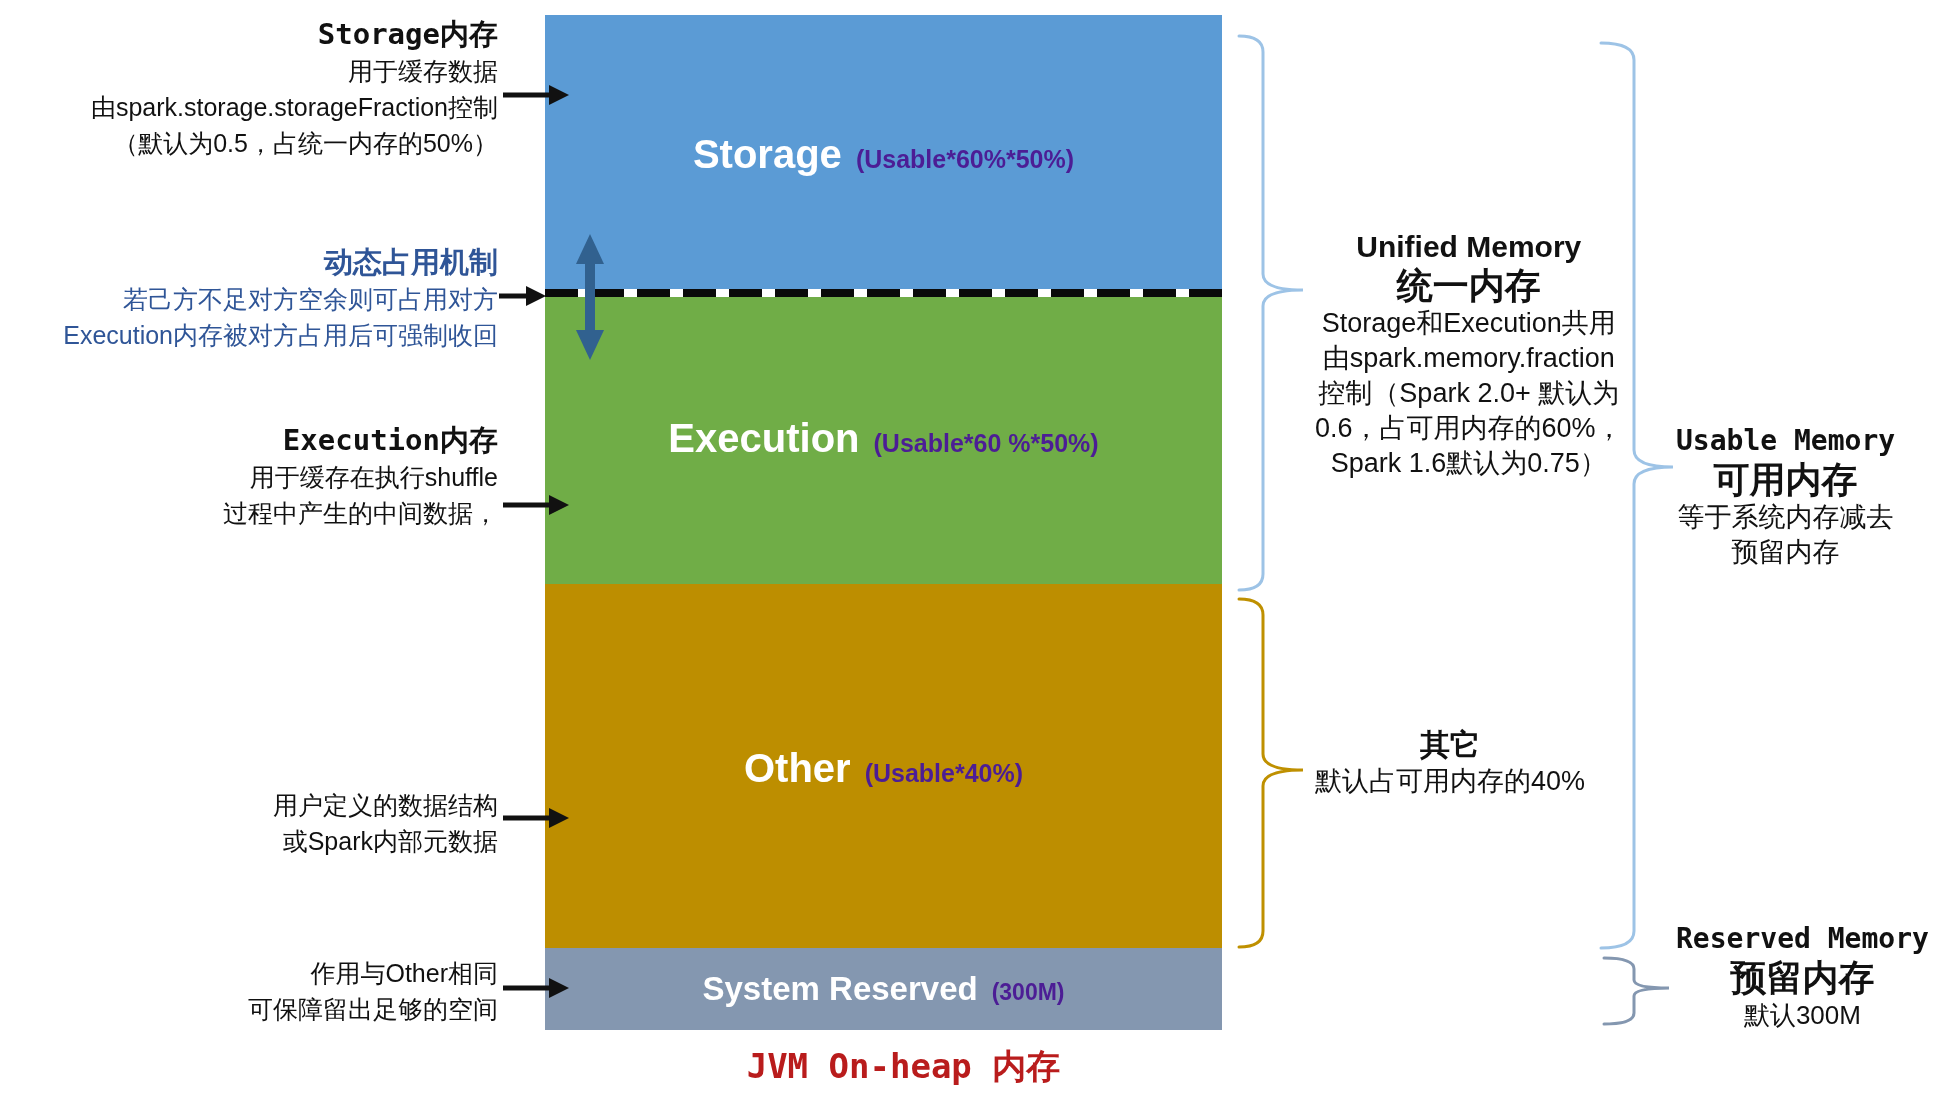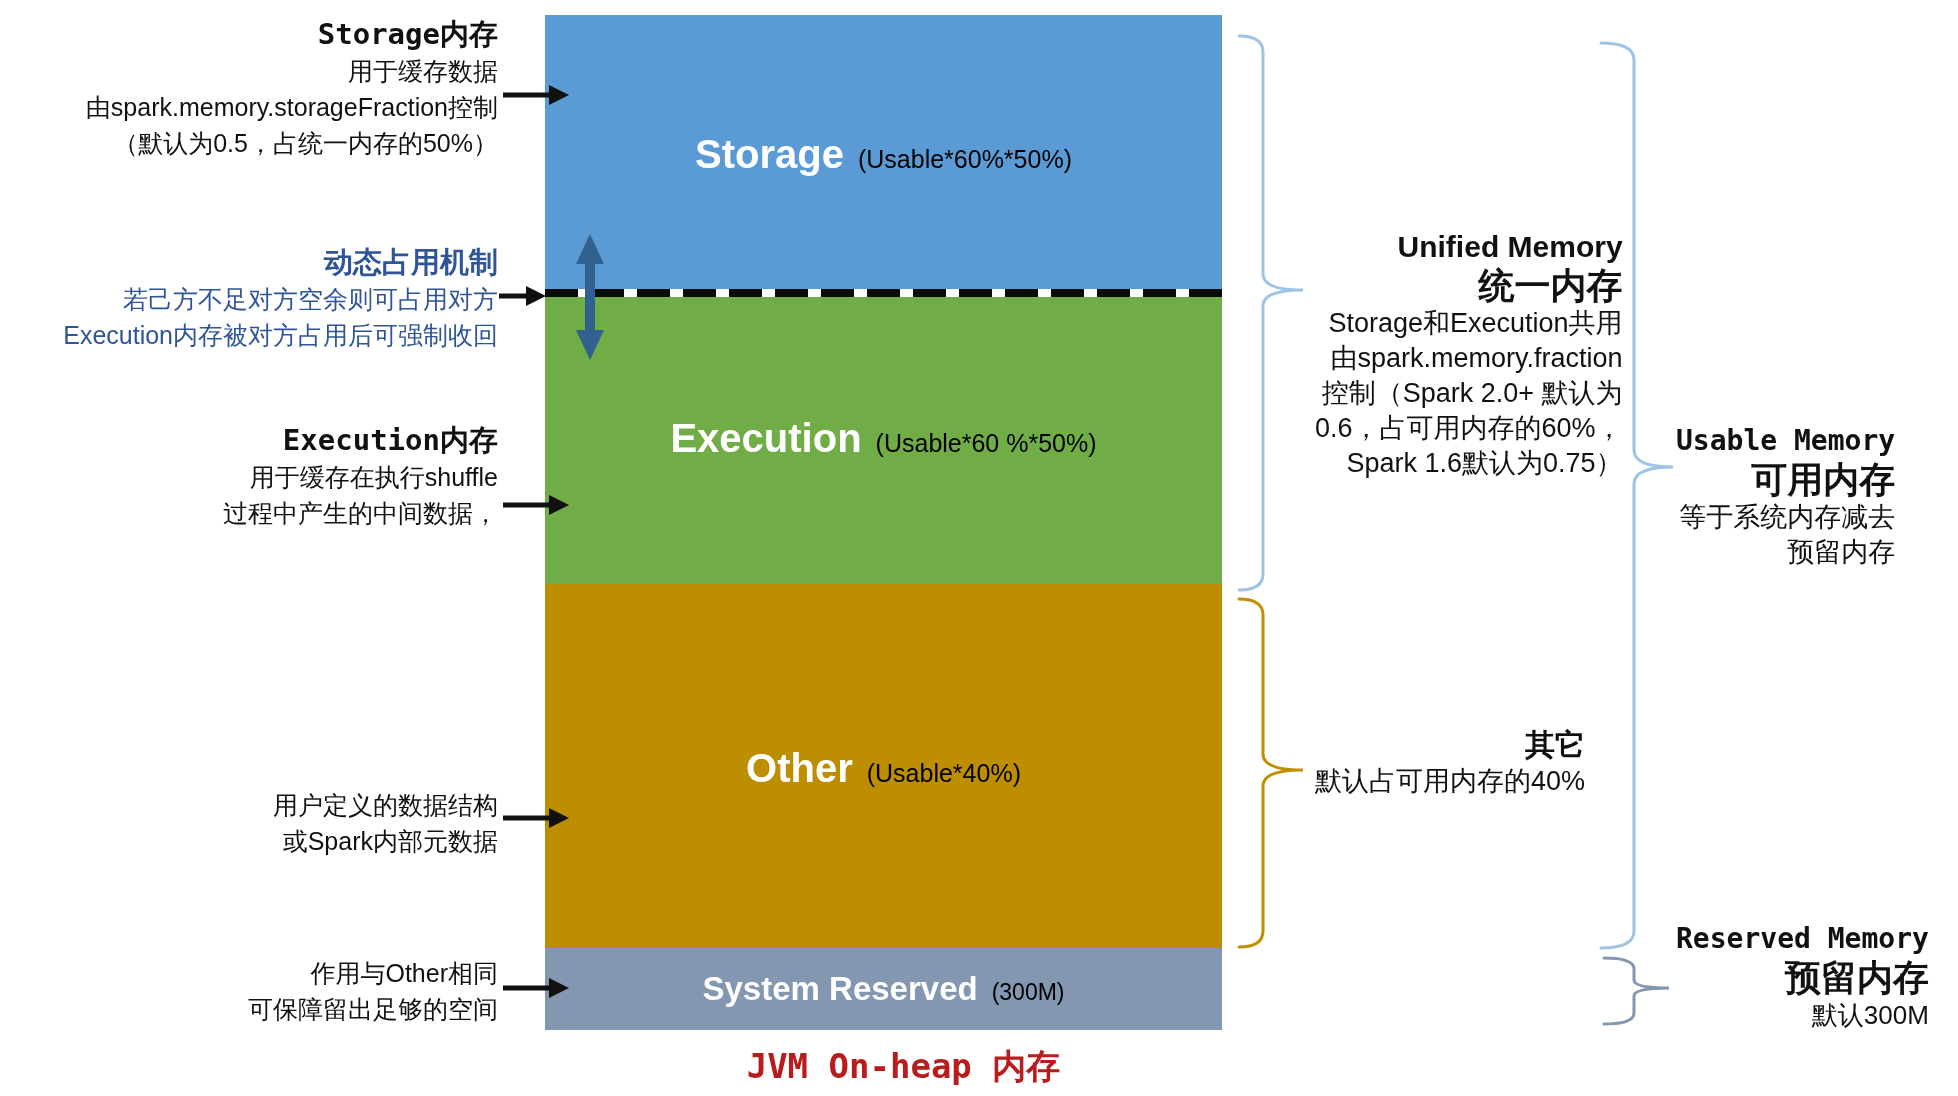--- a/index.html
+++ b/index.html
@@ -18,21 +18,21 @@
     left:545px;width:677px;
     display:flex;align-items:center;justify-content:center;
     box-sizing:border-box;
   }
   #seg-storage{top:15px;height:278px;}
   #seg-execution{top:293px;height:291px;}
   #seg-other{top:584px;height:368px;}
   #seg-reserved{top:948px;height:82px;}
   .seg-label{display:flex;align-items:baseline;gap:14px;white-space:nowrap;}
   .seg-title{color:#ffffff;font-weight:bold;font-size:40px;}
-  .seg-sub{color:#000000;font-weight:normal;font-size:25px;}
+  .seg-sub{color:#4c1d95;font-weight:bold;font-size:25px;}
   #seg-reserved .seg-title{font-size:33px;}
   #seg-reserved .seg-sub{font-size:23px;}
 
   
   #dashed-line{
     left:545px;top:289px;width:677px;height:8px;
     background:repeating-linear-gradient(90deg,#0a0a0a 0 33px,#ffffff 33px 46px);
   }
 
   
@@ -55,21 +55,21 @@
   }
   .lb-line{font-size:25px;line-height:36px;}
   #lb-storage{top:16px;}
   #lb-dynamic{top:244px;}
   #lb-dynamic .lb-title{font-family:"Liberation Sans","DejaVu Sans",sans-serif;}
   #lb-execution{top:422px;}
   #lb-other{top:787px;}
   #lb-reserved{top:955px;}
 
   
-  .right-block{position:absolute;text-align:right;white-space:nowrap;color:#111111;}
+  .right-block{position:absolute;text-align:center;white-space:nowrap;color:#111111;}
   .rb-title{font-weight:bold;font-size:30px;line-height:38px;}
   .rb-title.mono{font-family:"DejaVu Sans Mono","DejaVu Sans",monospace;font-size:28px;}
   .rb-subtitle{font-weight:bold;font-size:36px;line-height:40px;}
   .rb-line{font-size:27px;line-height:35px;}
   #rb-unified{left:1315px;top:228px;}
   #rb-other{left:1315px;top:726px;}
   #rb-usable{left:1676px;top:422px;}
   #rb-reserved{left:1676px;top:920px;}
   #rb-reserved .rb-line{font-size:26px;line-height:34px;}
 
@@ -110,21 +110,21 @@
   </div>
 </div>
 
 <div class="abs" id="dashed-line"></div>
 
 <div class="abs" id="bar-caption">JVM On-heap 内存</div>
 
 <div class="left-block" id="lb-storage">
   <div class="lb-title">Storage内存</div>
   <div class="lb-line">用于缓存数据</div>
-  <div class="lb-line">由spark.memory.storageFraction控制</div>
+  <div class="lb-line">由spark.storage.storageFraction控制</div>
   <div class="lb-line">（默认为0.5，占统一内存的50%）</div>
 </div>
 
 <div class="left-block" id="lb-dynamic" style="color: rgb(47, 85, 151);">
   <div class="lb-title">动态占用机制</div>
   <div class="lb-line">若己方不足对方空余则可占用对方</div>
   <div class="lb-line">Execution内存被对方占用后可强制收回</div>
 </div>
 
 <div class="left-block" id="lb-execution">

